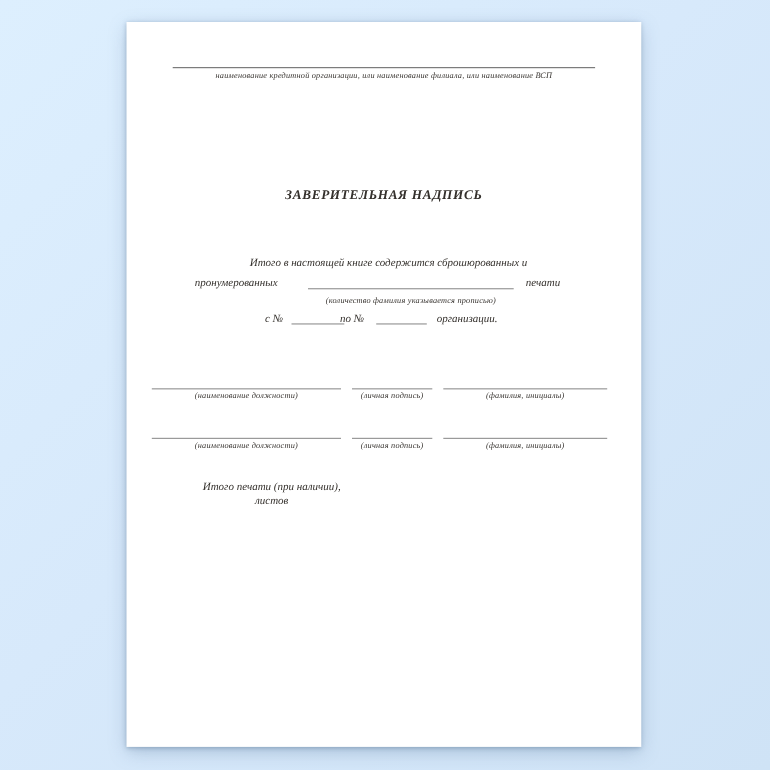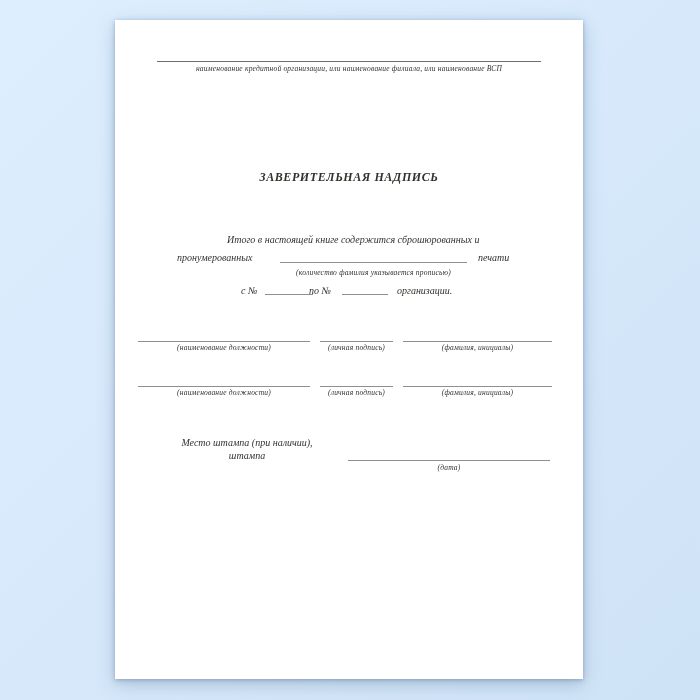--- a/index.html
+++ b/index.html
@@ -47,21 +47,21 @@
   .st-count-caption{left:165px;top:248px;width:187px;}
   .rg-from-label{left:126px;top:265px;}
   .rg-from-line{left:150px;top:260px;width:48px;height:15px;}
   .rg-to-label{left:194px;top:265px;}
   .rg-to-line{left:227px;top:260px;width:46px;height:15px;}
   .rg-suffix{left:282px;top:265px;}
   
   .sig-row{left:0;top:0;width:468px;height:32px;}
   .sig-row-1{top:306px;}
   .sig-row-2{top:351px;}
-  .sig-field{position:absolute;top:0;}
+  .sig-field{position:absolute;top:12px;}
   .sig-field .value{height:16px;border-bottom:1px solid var(--field_line);font-size:10px;text-align:center;}
   .sig-field .caption{margin-top:1px;}
   .f-position{left:23px;width:172px;}
   .f-signature{left:205px;width:73px;}
   .f-name{left:288px;width:149px;}
   
   .stamp-note{left:66px;top:416px;width:132px;text-align:center;font-size:10px;line-height:13px;}
   .date-field{left:233px;top:425px;width:202px;}
   .date-field .value{height:16px;border-bottom:1px solid var(--field_line);font-size:10px;text-align:center;}
   .date-field .caption{margin-top:2px;}
@@ -113,21 +113,17 @@
       <div class="value"></div>
       <div class="caption small-cap">(личная подпись)</div>
     </div>
     <div class="sig-field f-name">
       <div class="value"></div>
       <div class="caption small-cap">(фамилия, инициалы)</div>
     </div>
   </div>
 
   <div class="abs stamp-note">
-    <div>Место штампа (при наличии),</div>
-    <div>штампа</div>
-  </div>
-  <div class="abs date-field">
-    <div class="value"></div>
-    <div class="caption small-cap">(дата)</div>
+    <div>Итого печати (при наличии),</div>
+    <div>листов</div>
   </div>
 
 </div>
 
 </body></html>

